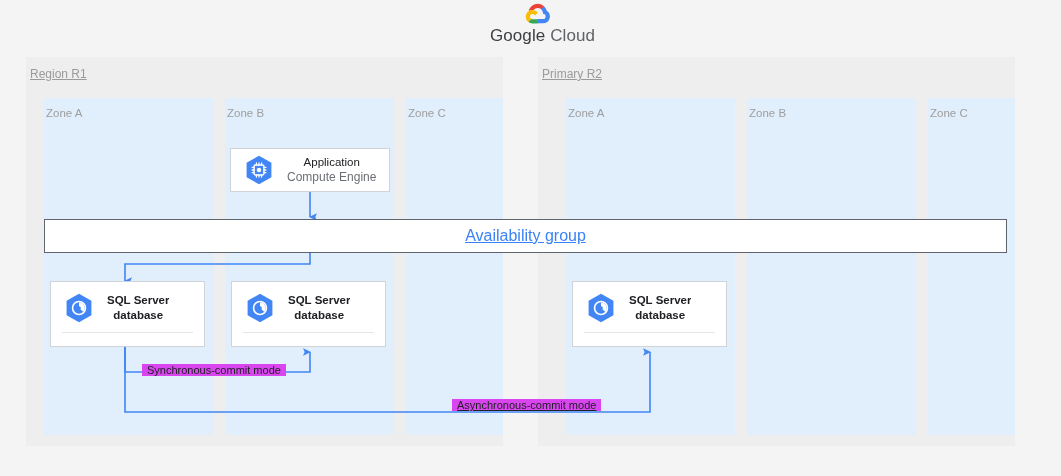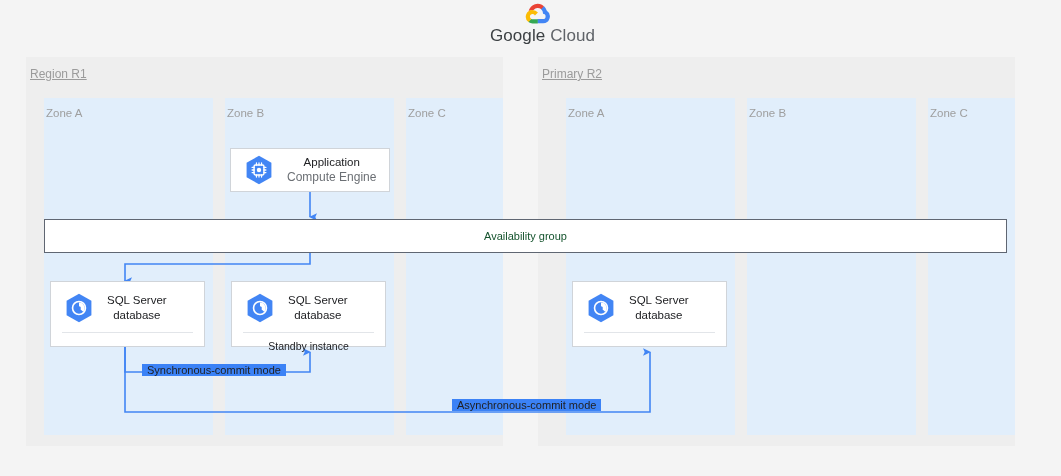--- a/index.html
+++ b/index.html
@@ -76,22 +76,23 @@
     height: 34px;
     background: #ffffff;
     border: 1px solid #5f6672;
     box-sizing: border-box;
     display: flex;
     align-items: center;
     justify-content: center;
     z-index: 6;
   }
   #availability-group .ag-text {
-    font-size: 11px;
-    color: #14532d;
+    font-size: 16px;
+    color: #3b82f6;
+    text-decoration: underline;
   }
 
   
   .node {
     position: absolute;
     background: #ffffff;
     border: 1px solid #d0d4d9;
     box-sizing: border-box;
     z-index: 6;
     text-align: center;
@@ -123,35 +124,35 @@
     height: 1px;
     background: #e2e5e9;
     margin: 0 11px;
   }
   .node-footer {
     padding: 7px 11px 0 11px;
     font-size: 10.5px;
     color: #202124;
     white-space: nowrap;
   }
-  .node-db .node-main { padding-bottom: 7px; }
+  .node-db .node-main { padding-bottom: 7px; font-weight: bold; }
 
   
   #connectors {
     position: absolute;
     left: 0; top: 0;
     width: 1061px; height: 476px;
     z-index: 4;
     pointer-events: none;
   }
   .edge-label {
     position: absolute;
     font-size: 11px;
     color: #202124;
-    background: #3b82f6;
+    background: #d946ef;
     padding: 0 5px;
     white-space: nowrap;
     z-index: 5;
   }
 </style>
 </head>
 <body>
 
 <div id="page">
 
@@ -210,21 +211,21 @@
     <path d="M310 192 L310 217" stroke="#4285f4" stroke-width="1.6" fill="none" marker-end="url(#arrow-down)"></path>
 
     <path d="M310 253 L310 264 L125 264 L125 281" stroke="#4285f4" stroke-width="1.6" fill="none" marker-end="url(#arrow-down)"></path>
 
     <path d="M125 347 L125 372 L310 372 L310 352" stroke="#4285f4" stroke-width="1.6" fill="none" marker-end="url(#arrow-up)"></path>
 
     <path d="M125 347 L125 412 L650 412 L650 352" stroke="#4285f4" stroke-width="1.6" fill="none" marker-end="url(#arrow-up)"></path>
   </svg>
 
   <div class="edge-label" style="left:142px; top:364px;">Synchronous-commit mode</div>
-  <div class="edge-label" style="left:452px; top:399px;">Asynchronous-commit mode</div>
+  <div class="edge-label" style="left:452px; top:399px;text-decoration:underline;">Asynchronous-commit mode</div>
 
   <div class="node" style="left:230px; top:148px; width:160px; height:44px;">
     <div class="node-main" style="height:100%;">
       <div class="node-icon">
         <svg viewBox="0 0 40 40">
           <path d="M20 3.2 L34.6 11.6 L34.6 28.4 L20 36.8 L5.4 28.4 L5.4 11.6 Z" fill="#4285f4"></path>
           <rect x="14.2" y="14.2" width="11.6" height="11.6" rx="1.6" fill="none" stroke="#ffffff" stroke-width="1.7"></rect>
           <circle cx="20" cy="20" r="2.6" fill="#ffffff"></circle>
           <g stroke="#ffffff" stroke-width="1.5" stroke-linecap="round">
             <path d="M17 11.7 L17 14.2"></path>
@@ -280,21 +281,20 @@
           <path d="M20 13.4 a6.6 6.6 0 0 1 4.9 11 L20 20 Z" fill="#ffffff"></path>
           <circle cx="20" cy="20" r="2.2" fill="#4285f4"></circle>
         </svg>
       </div>
       <div class="node-text">
         <div class="node-title">SQL Server</div>
         <div class="node-title">database</div>
       </div>
     </div>
     <div class="node-divider"></div>
-    <div class="node-footer">Standby instance</div>
   </div>
 
   <div class="node node-db" style="left:572px; top:281px; width:155px; height:66px;">
     <div class="node-main">
       <div class="node-icon">
         <svg viewBox="0 0 40 40">
           <path d="M20 3.2 L34.6 11.6 L34.6 28.4 L20 36.8 L5.4 28.4 L5.4 11.6 Z" fill="#4285f4"></path>
           <circle cx="20" cy="20" r="7.6" fill="none" stroke="#ffffff" stroke-width="1.9"></circle>
           <path d="M20 13.4 a6.6 6.6 0 0 1 4.9 11 L20 20 Z" fill="#ffffff"></path>
           <circle cx="20" cy="20" r="2.2" fill="#4285f4"></circle>

